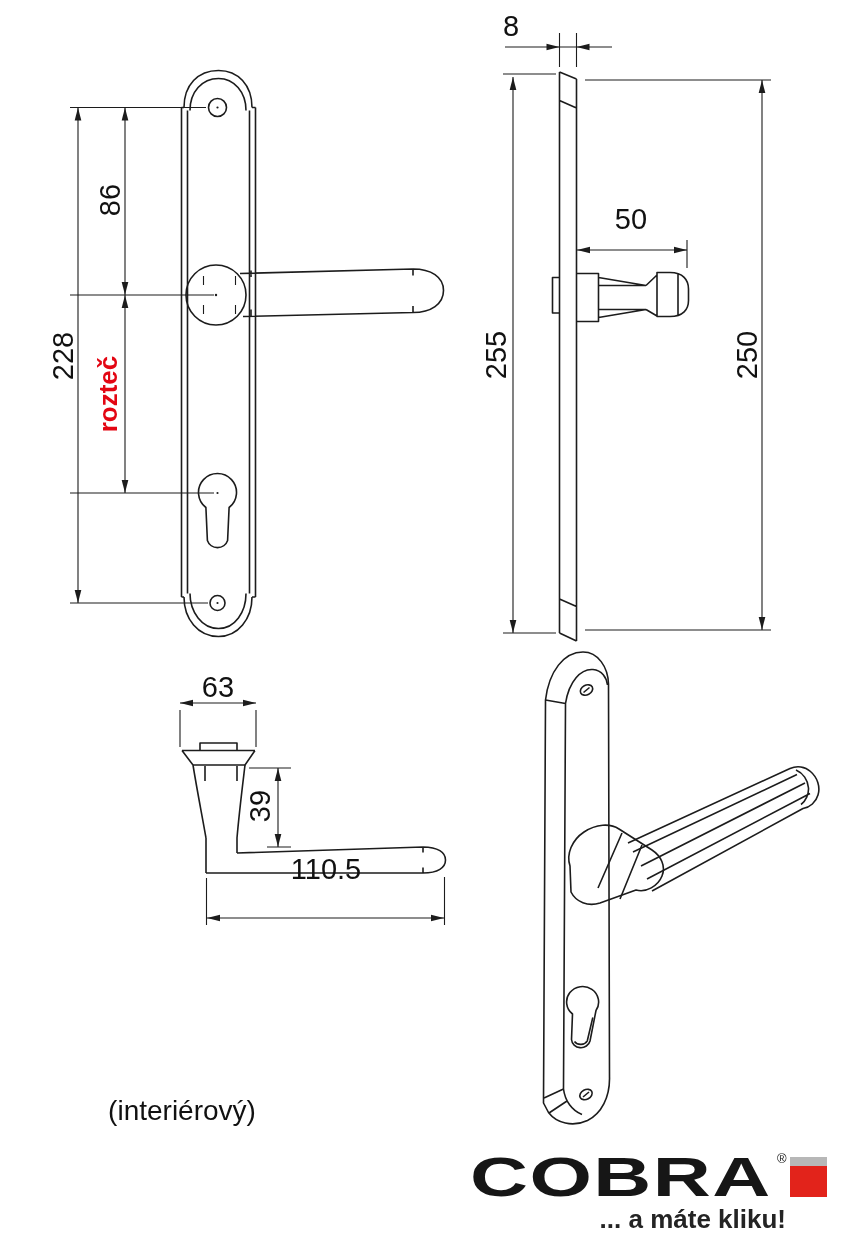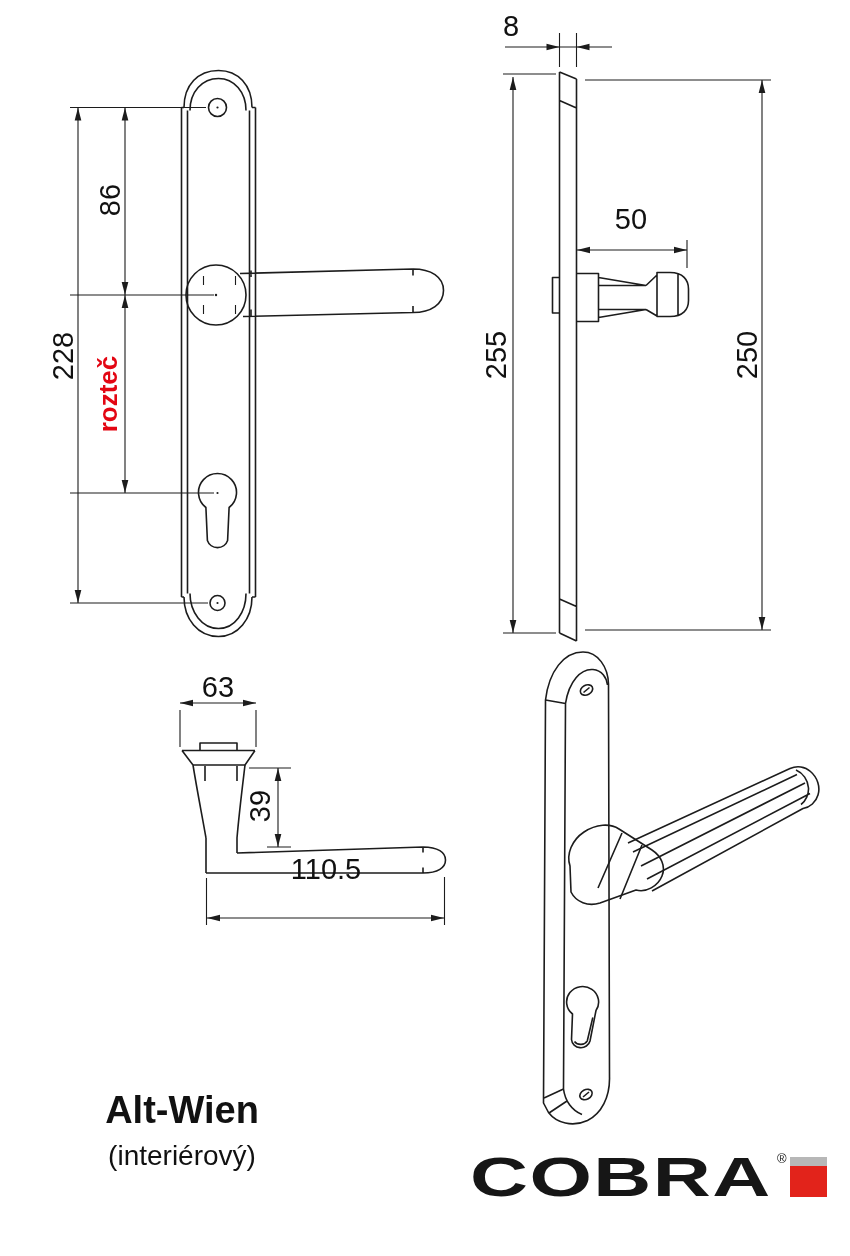--- a/index.html
+++ b/index.html
@@ -175,24 +175,24 @@
   <span class="dim" style="left:511px;top:26px;">8</span>
   <span class="dim rot" style="left:496px;top:355px;">255</span>
   <span class="dim rot" style="left:747px;top:355px;">250</span>
   <span class="dim" style="left:631px;top:219px;">50</span>
 
   <span class="dim" style="left:218px;top:687px;">63</span>
   <span class="dim rot" style="left:260px;top:806px;">39</span>
   <span class="dim" style="left:326px;top:869px;">110.5</span>
 
   <div id="title-block">
-    <div class="t1">Alt-Wien</div>
     <div class="t2">(interiérový)</div>
   </div>
 
   <div class="cobra">COBRA</div>
   <span class="regmark">®</span>
   <div class="logo-square">
     <div class="gray" style="background: rgb(183, 183, 183);"></div>
     <div class="red" style="background: rgb(226, 35, 27);"></div>
   </div>
+  <div class="tagline">... a máte kliku!</div>
 
 </div>
 
 </body></html>

